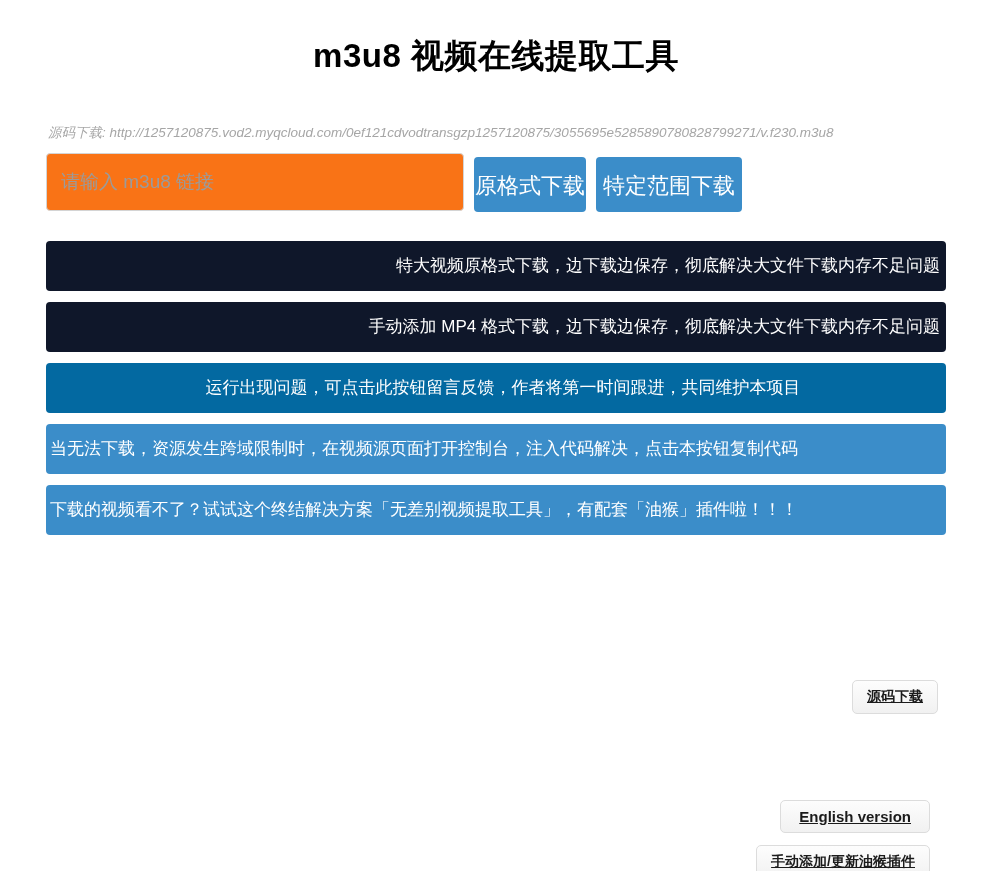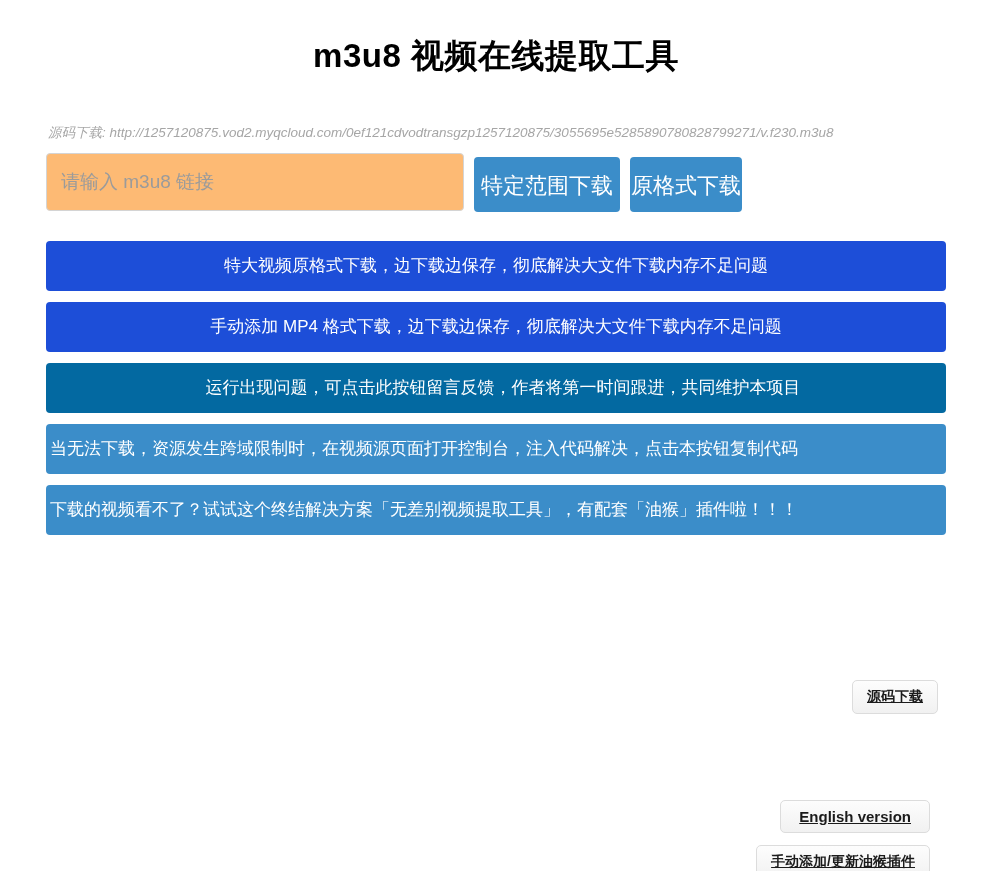--- a/index.html
+++ b/index.html
@@ -54,21 +54,21 @@
     align-items: flex-start;
     margin-top: 3px;
     height: 62px;
   }
   .m3u8-input {
     width: 418px;
     height: 58px;
     box-sizing: border-box;
     border: 1px solid #d4d4d4;
     border-radius: 4px;
-    background: #fdba74;
+    background: #f97316;
     font-size: 19px;
     font-family: "Liberation Sans", "DejaVu Sans", sans-serif;
     color: #3d3d3d;
     padding: 8px 14px;
     outline: none;
   }
   .m3u8-input::placeholder { color: #9b9b9b; opacity: 1; }
 
   .btn-group {
     display: flex;
@@ -116,21 +116,21 @@
     border-radius: 4px;
     font-size: 17px;
     font-family: "Liberation Sans", "DejaVu Sans", sans-serif;
     color: #ffffff;
     margin-bottom: 11px;
     cursor: pointer;
     padding: 0 6px;
     white-space: nowrap;
     overflow: visible;
   }
-  .banner.green { background: #1d4ed8; text-align: center; }
+  .banner.green { background: #0f172a; text-align: right; }
   .banner.red   { background: #0369a1; text-align: center; padding-left: 20px; }
   .banner.blue  { background: #3b8dc9; text-align: left; padding: 0 4px; }
 
   
   .foot-group-1 {
     position: absolute;
     right: 8px;
     top: 602px;
     display: flex;
     flex-direction: column;
@@ -172,25 +172,25 @@
 <div class="wrap">
 
   <p class="test-link">
     <span class="tl-label">源码下载:</span>
     <span class="tl-url">http://1257120875.vod2.myqcloud.com/0ef121cdvodtransgzp1257120875/3055695e5285890780828799271/v.f230.m3u8</span>
   </p>
 
   <div class="input-row">
     <input class="m3u8-input" type="text" placeholder="请输入 m3u8 链接" style="">
     <div class="btn-group">
+      <button class="act-btn w2">
+          <span>原格式下载</span>
+        </button>
       <button class="act-btn w1">
           <span>特定范围下载</span>
-        </button>
-      <button class="act-btn w2">
-          <span>原格式下载</span>
         </button>
     </div>
   </div>
 
   <div class="banners">
     <button class="banner green">特大视频原格式下载，边下载边保存，彻底解决大文件下载内存不足问题</button>
     <button class="banner green">手动添加 MP4 格式下载，边下载边保存，彻底解决大文件下载内存不足问题</button>
     <button class="banner red">运行出现问题，可点击此按钮留言反馈，作者将第一时间跟进，共同维护本项目</button>
     <button class="banner blue">当无法下载，资源发生跨域限制时，在视频源页面打开控制台，注入代码解决，点击本按钮复制代码</button>
     <button class="banner blue">下载的视频看不了？试试这个终结解决方案「无差别视频提取工具」，有配套「油猴」插件啦！！！</button>

